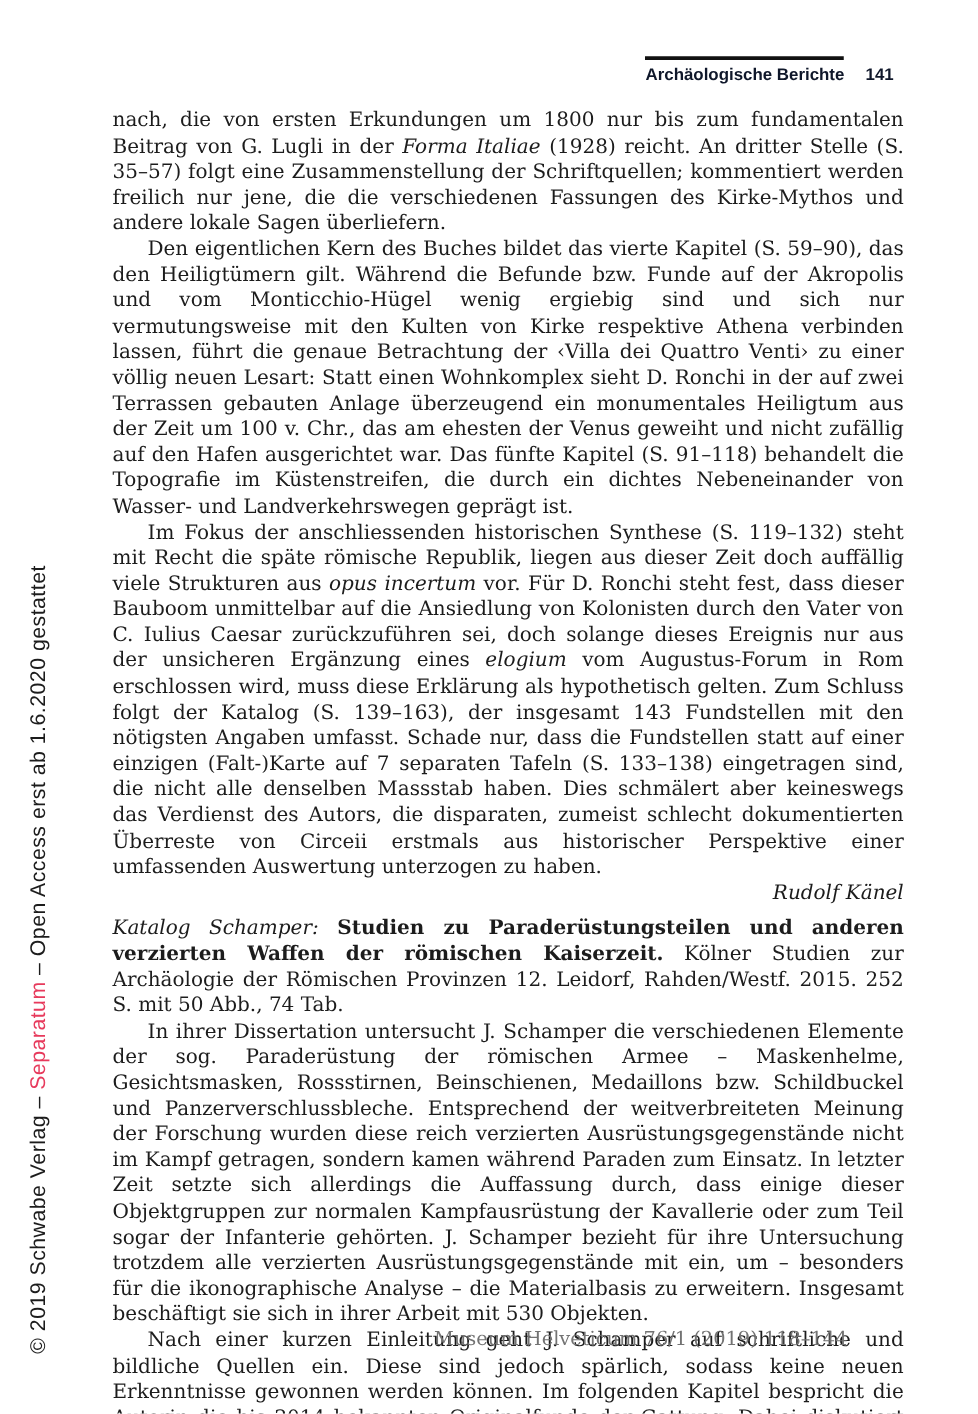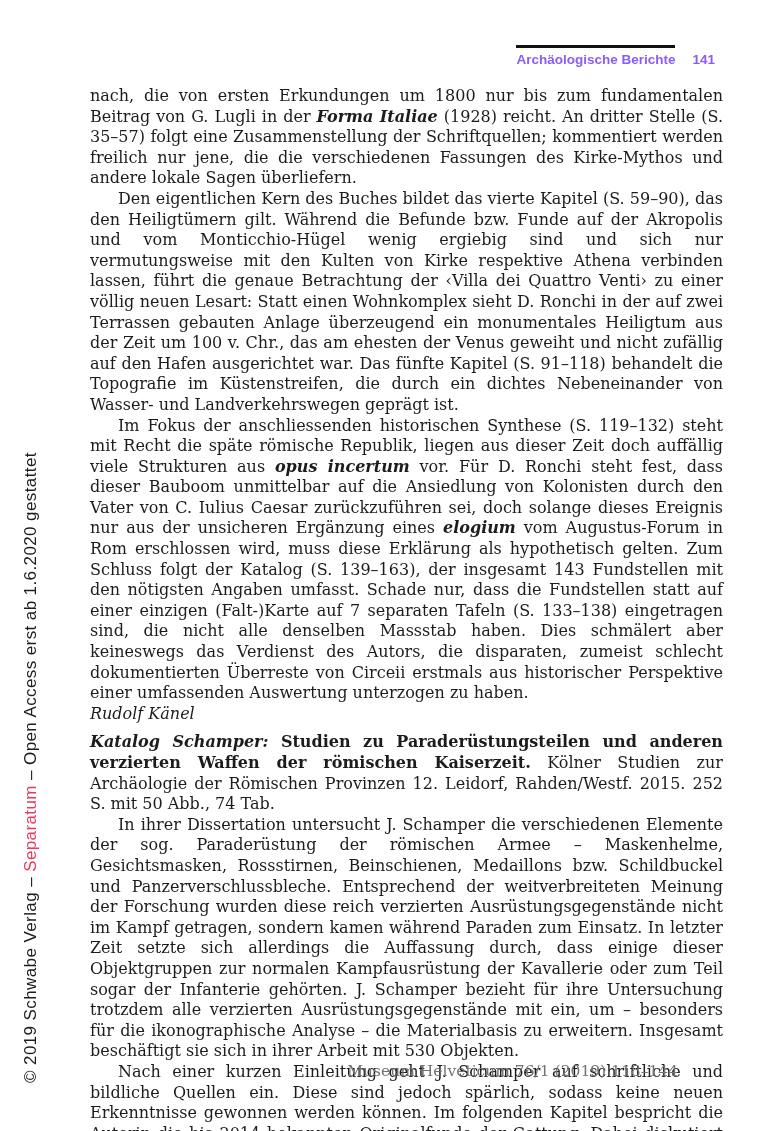--- a/index.html
+++ b/index.html
@@ -26,21 +26,21 @@
   }
   .accent { color:var(--accent, #e73a5c); }
 
   
   .header {
     position:absolute;
     top:45px; right:67px;
     font-family:"Liberation Sans", sans-serif;
     font-weight:bold;
     font-size:13.5px;
-    color:#8b5cf6;
+    color:#0f172a;
     white-space:nowrap;
   }
   .header .section {
     display:inline-block;
     border-top:3px solid #111;
     padding-top:4px;
   }
   .header .pagenum {
     display:inline-block;
     margin-left:17px;
@@ -51,23 +51,23 @@
   .content {
     position:absolute;
     left:90px; top:86px;
     width:633px;
     font-size:16px;
     line-height:20.6px;
     text-align:justify;
   }
   .content p { margin:0; }
   .para.indent { text-indent:28px; }
-  .it { font-style:italic;font-weight:bold; }
+  .it { font-style:italic; }
   .bd { font-weight:bold; }
-  .signature { text-align:left; font-style:italic; }
+  .signature { text-align:right; font-style:italic; }
   .review2 { margin-top:8px; }
 
   .footer {
     position:absolute;
     top:1062px; right:104px;
     font-size:15.5px;
     color:#737373;
     white-space:nowrap;
   }
 </style>

